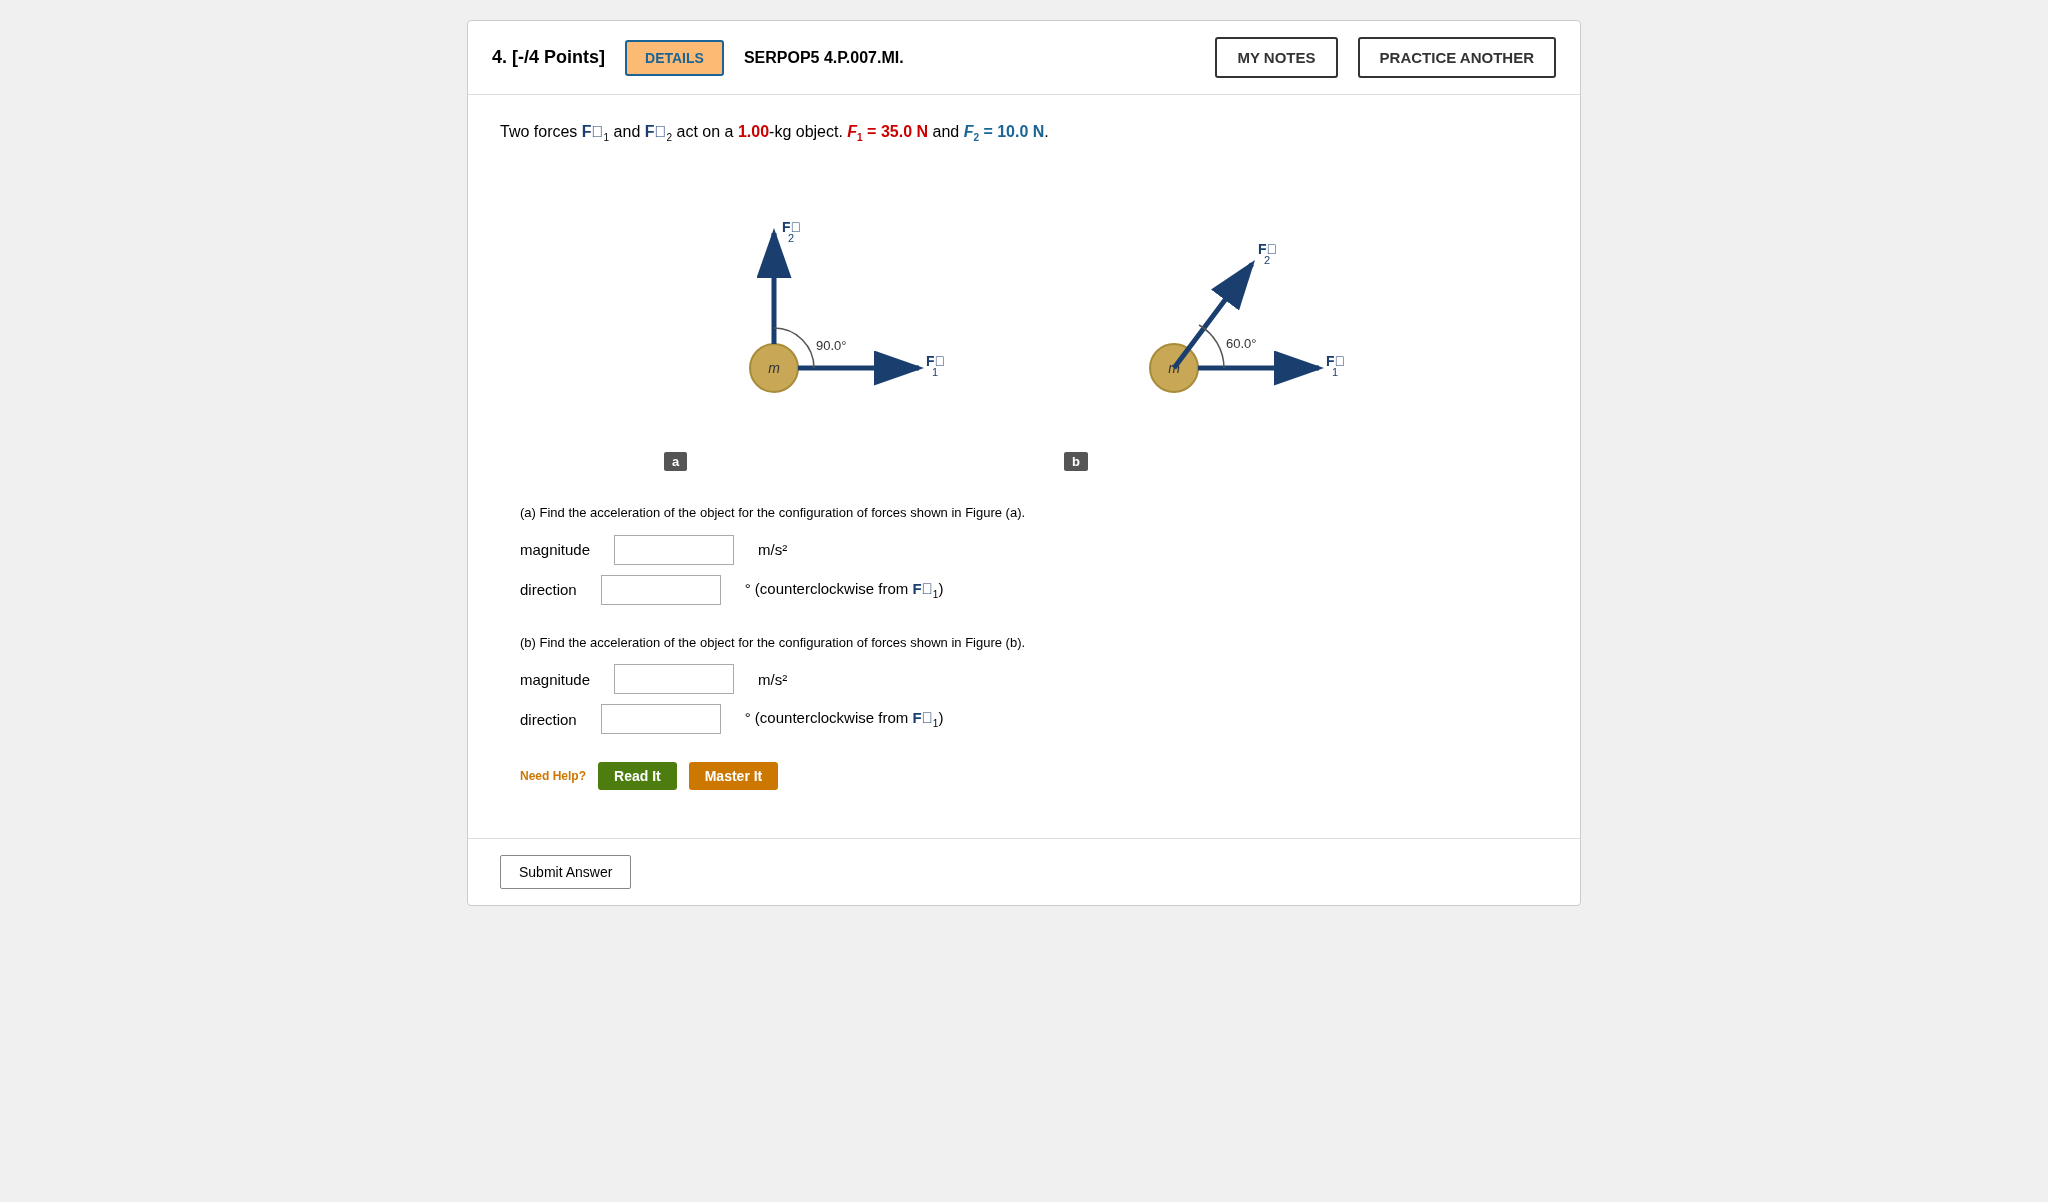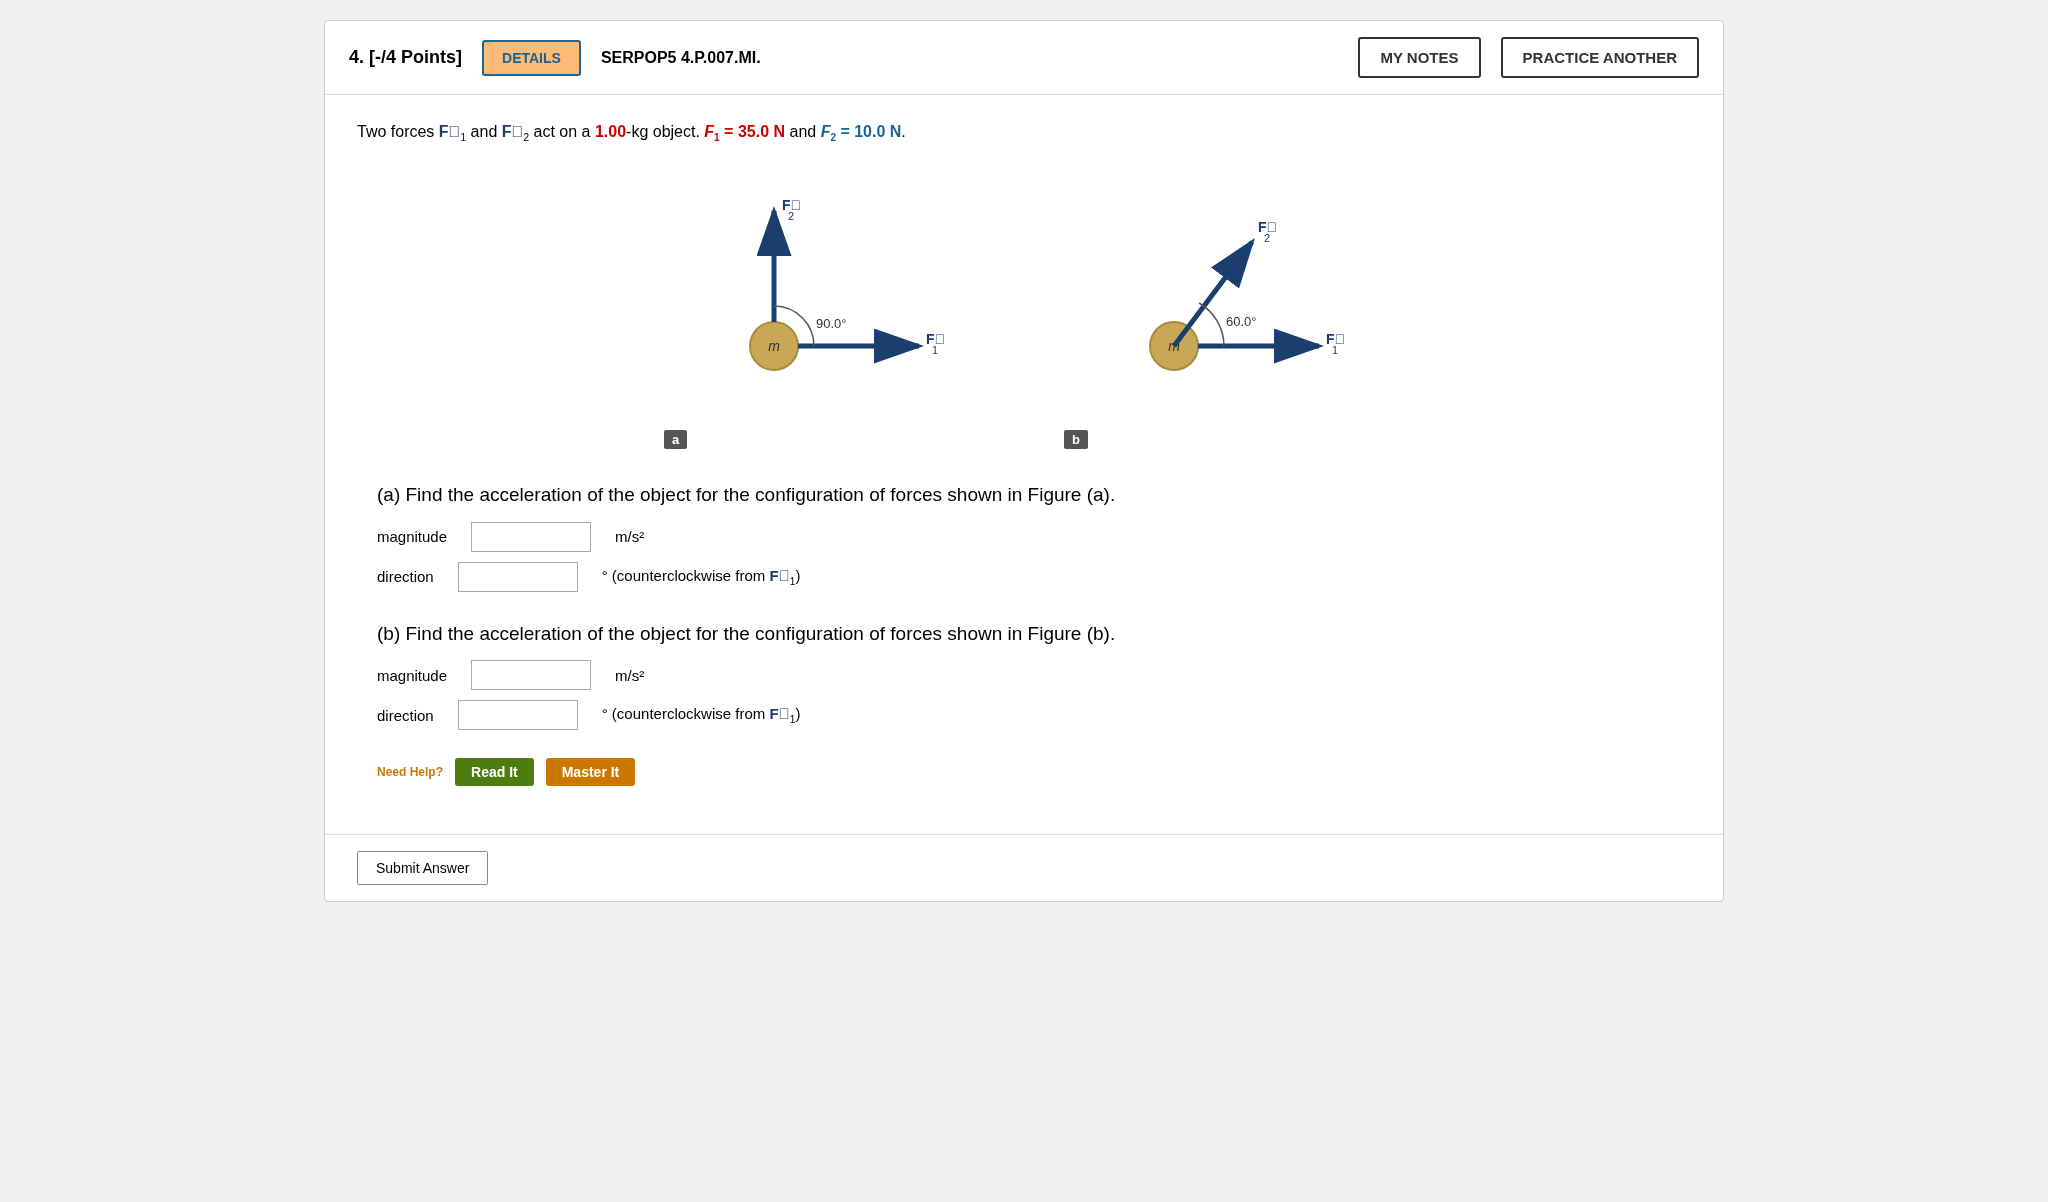--- a/index.html
+++ b/index.html
@@ -5,21 +5,21 @@
     * { box-sizing: border-box; margin: 0; padding: 0; }
     body {
       font-family: Arial, sans-serif;
       background: #f0f0f0;
       display: flex;
       justify-content: center;
       padding: 20px;
     }
     .page-wrapper {
       background: white;
-      width: 1400px;
+      width: 1114px;
       border: 1px solid #ccc;
       border-radius: 4px;
       overflow: hidden;
     }
     
     .header {
       display: flex;
       align-items: center;
       padding: 16px 24px;
       border-bottom: 1px solid #ddd;
@@ -57,21 +57,21 @@
     }
 
     
     .content {
       padding: 24px 32px;
     }
 
     
     .problem-statement {
       font-size: 16px;
-      margin-bottom: 20px;
+      margin-bottom: 42px;
       line-height: 1.6;
     }
     .highlight-red { color: #cc0000; font-weight: bold; }
     .highlight-blue { color: #1a6496; font-weight: bold; }
     sub { font-size: 10px; }
 
     
     .diagrams-row {
       display: flex;
       gap: 80px;
@@ -102,21 +102,21 @@
       font-size: 13px;
       font-weight: bold;
       border-radius: 2px;
     }
 
     
     .qa-section {
       padding-left: 20px;
     }
     .question-text {
-      font-size: 19px;
+      font-size: 13px;
       margin-bottom: 12px;
       line-height: 1.5;
     }
     .answer-row {
       display: flex;
       align-items: center;
       gap: 24px;
       margin-bottom: 10px;
       font-size: 15px;
     }

